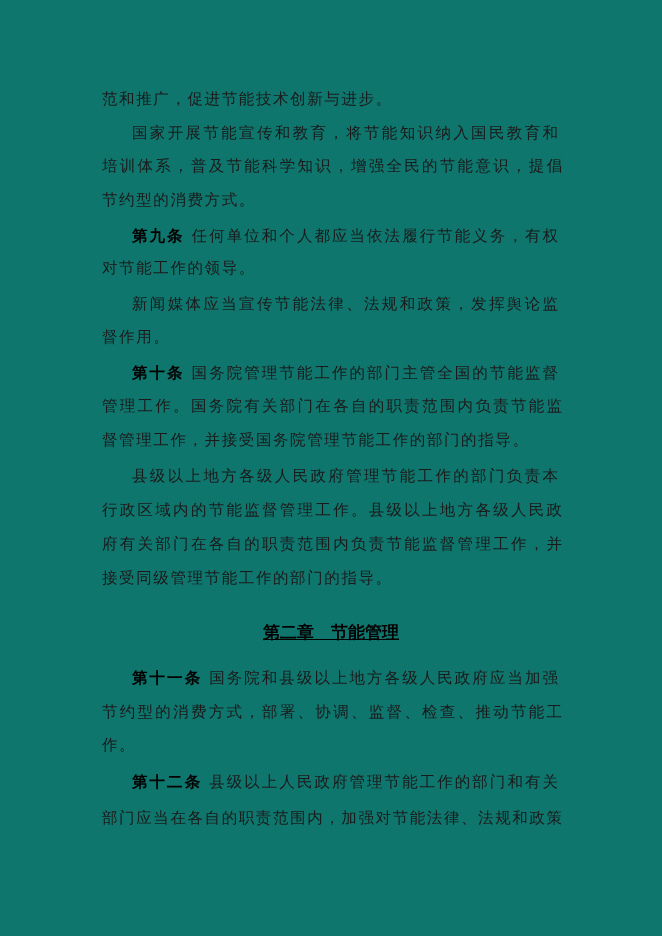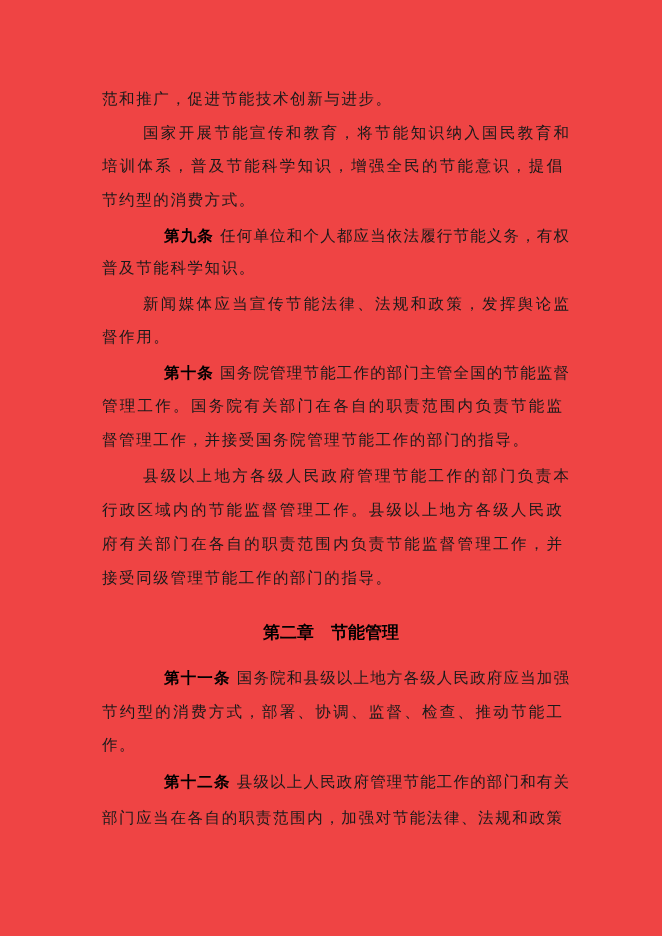--- a/index.html
+++ b/index.html
@@ -1,59 +1,60 @@
 <!DOCTYPE html>
 <html><head>
 <meta charset="utf-8">
 <style>
   html, body { margin: 0; padding: 0; background: #ffffff; }
   body { width: 662px; height: 936px; position: relative; overflow: hidden; }
-  .page { position: absolute; left: 0; top: 0; width: 662px; height: 936px; background: #ef4444; }
+  .page { position: absolute; left: 0; top: 0; width: 662px; height: 936px; background: #0f766e; }
   .line {
     position: absolute;
     left: 102px;
     width: 460px;
     height: 24px;
     line-height: 24px;
     font-family: "DejaVu Sans", sans-serif;
     font-size: 15.5px;
     color: #1a1a1a;
     white-space: nowrap;
     text-align: justify;
     text-align-last: justify;
     letter-spacing: 0;
   }
   .line.last { text-align-last: left; letter-spacing: 1.6px; }
-  .line.indent { left: 143px; width: 426px; }
-  .bold { font-weight: bold; color: #000; letter-spacing: 0; margin-left: 21px; }
+  .line.indent { left: 132px; width: 426px; }
+  .bold { font-weight: bold; color: #000; letter-spacing: 0; }
   .heading {
     position: absolute;
     left: 0; width: 662px;
     text-align: center;
     font-family: "DejaVu Sans", sans-serif;
     font-weight: bold;
     font-size: 17px;
     color: #000;
     height: 24px; line-height: 24px;
     white-space: pre;
+    text-decoration: underline;
   }
 </style>
 </head>
 <body>
 
 <div class="page">
 
   <div class="line last" style="top:87px">范和推广，促进节能技术创新与进步。</div>
 
   <div class="line indent" style="top:121px">国家开展节能宣传和教育，将节能知识纳入国民教育和</div>
   <div class="line" style="top:154px">培训体系，普及节能科学知识，增强全民的节能意识，提倡</div>
   <div class="line last" style="top:188px">节约型的消费方式。</div>
 
   <div class="line indent" style="top:224px"><span class="bold">第九条</span><span> 任何单位和个人都应当依法履行节能义务，有权</span></div>
-  <div class="line last" style="top:256px">普及节能科学知识。</div>
+  <div class="line last" style="top:256px">对节能工作的领导。</div>
 
   <div class="line indent" style="top:292px">新闻媒体应当宣传节能法律、法规和政策，发挥舆论监</div>
   <div class="line indent" style="top:361px"><span class="bold">第十条</span><span> 国务院管理节能工作的部门主管全国的节能监督</span></div>
 
   <div class="line last" style="top:325px">督作用。</div>
   <div class="line" style="top:394px">管理工作。国务院有关部门在各自的职责范围内负责节能监</div>
   <div class="line last" style="top:428px">督管理工作，并接受国务院管理节能工作的部门的指导。</div>
 
   <div class="line indent" style="top:464px">县级以上地方各级人民政府管理节能工作的部门负责本</div>
   <div class="line" style="top:498px">行政区域内的节能监督管理工作。县级以上地方各级人民政</div>

